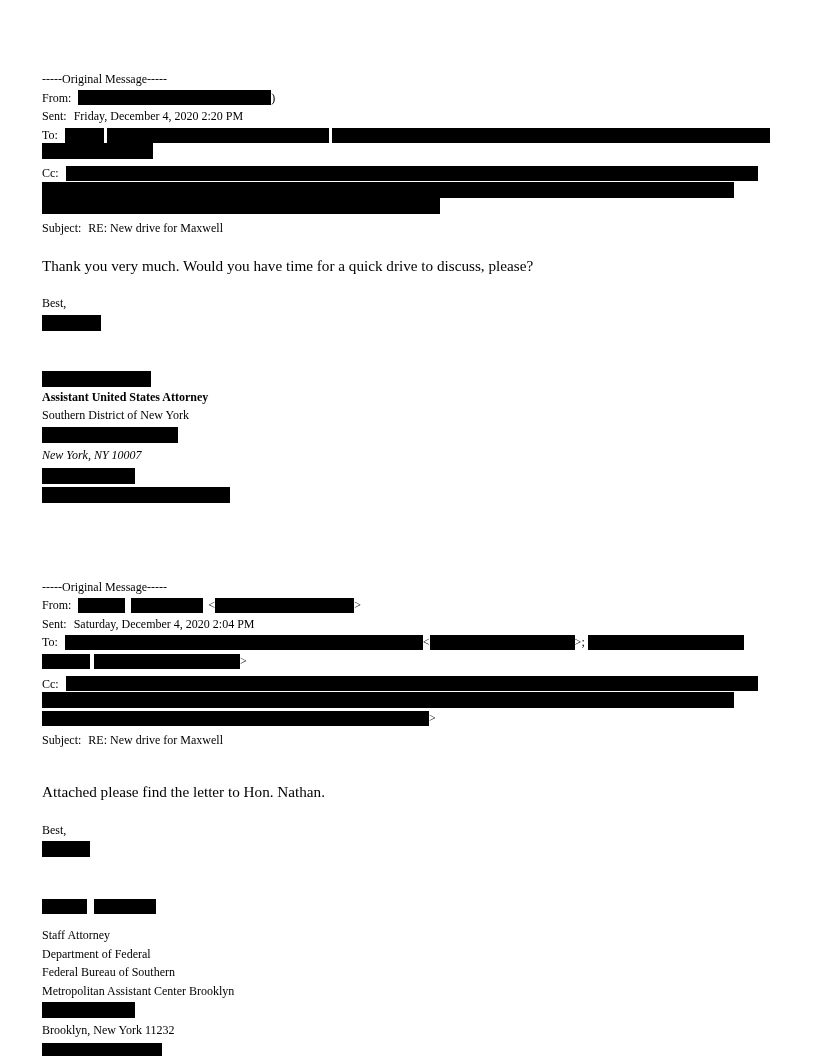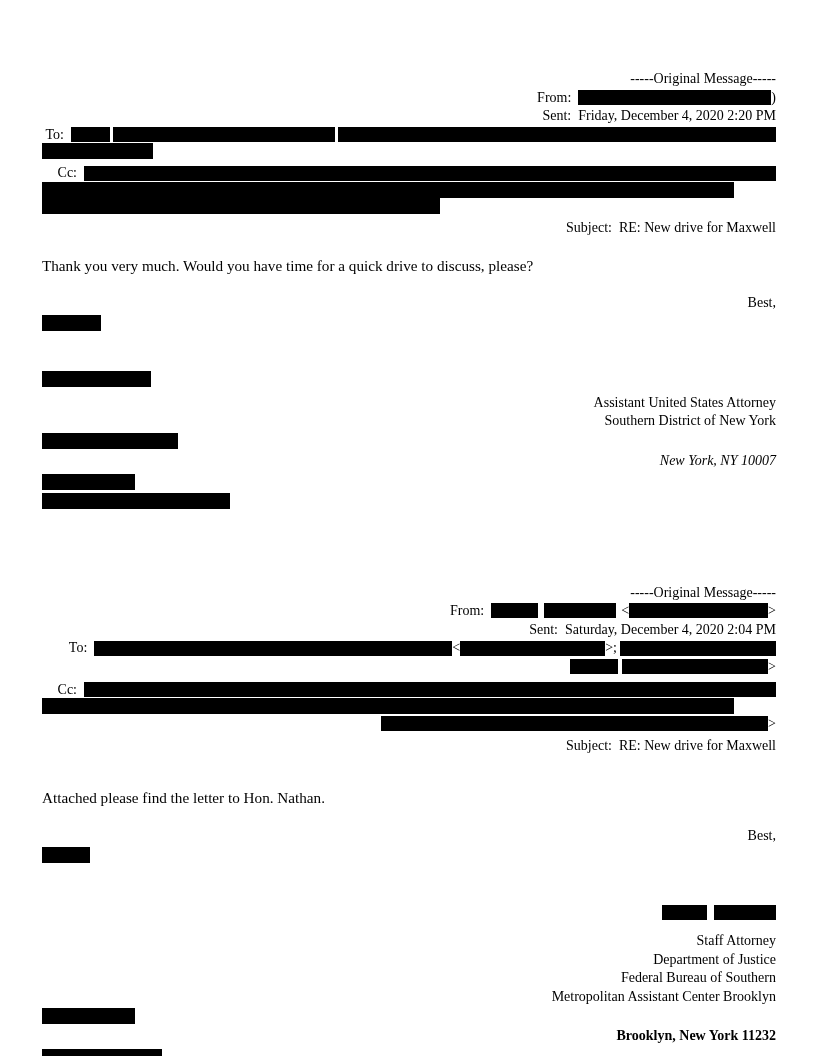--- a/index.html
+++ b/index.html
@@ -21,26 +21,25 @@
     height: 1056px;
     background: #fff;
   }
   .doc {
     position: absolute;
     left: 42px;
     top: 70px;
     width: 734px;
   }
   .line {
-    font-size: 14px;
+    font-size: 12px;
     line-height: 18.6px;
     white-space: nowrap;
     display: block;
     position: relative;
-    text-align: right;
   }
   .blk {
     display: inline-block;
     background: #000000;
     vertical-align: middle;
     height: 15px;
     position: relative;
     top: -1px;
   }
   .gap {
@@ -105,21 +104,21 @@
       <div class="rowblocks" style="margin-top:3px;">
         <span class="blk" style="width:59px;height:16px;"></span>
       </div>
 
       <div style="height:40px;"></div>
 
       <div class="rowblocks">
         <span class="blk" style="width:109px;height:16px;"></span>
       </div>
 
-      <div class="line" style="margin-top:6px;">Assistant United States Attorney</div>
+      <div class="line" style="margin-top:0;font-weight:bold;">Assistant United States Attorney</div>
       <div class="line">Southern District of New York</div>
 
       <div class="rowblocks" style="margin-top:3px;">
         <span class="blk" style="width:136px;height:16px;"></span>
       </div>
 
       <div class="line" style="margin-top:2px;font-style:italic;">New York, NY 10007</div>
 
       <div class="rowblocks" style="margin-top:4px;">
         <span class="blk" style="width:93px;height:16px;"></span>
@@ -179,29 +178,29 @@
         <span class="blk" style="width:48px;height:16px;"></span>
       </div>
 
       <div style="height:39px;"></div>
 
       <div class="line">
         <span class="blk" style="width:45px;"></span><span style="display:inline-block;width:7px;"></span><span class="blk" style="width:62px;"></span>
       </div>
 
       <div class="line" style="margin-top:10px;">Staff Attorney</div>
-      <div class="line">Department of Justice</div>
+      <div class="line">Department of Federal</div>
       <div class="line">Federal Bureau of Southern</div>
       <div class="line">Metropolitan Assistant Center Brooklyn</div>
 
       <div class="rowblocks" style="margin-top:3px;">
         <span class="blk" style="width:93px;height:16px;"></span>
       </div>
 
-      <div class="line" style="margin-top:2px;font-weight:bold;">Brooklyn, New York 11232</div>
+      <div class="line" style="margin-top:2px;">Brooklyn, New York 11232</div>
 
       <div class="rowblocks" style="margin-top:4px;">
         <span class="blk" style="width:120px;height:16px;"></span>
       </div>
     </div>
 
   </div>
 </div>
 
 </body></html>

